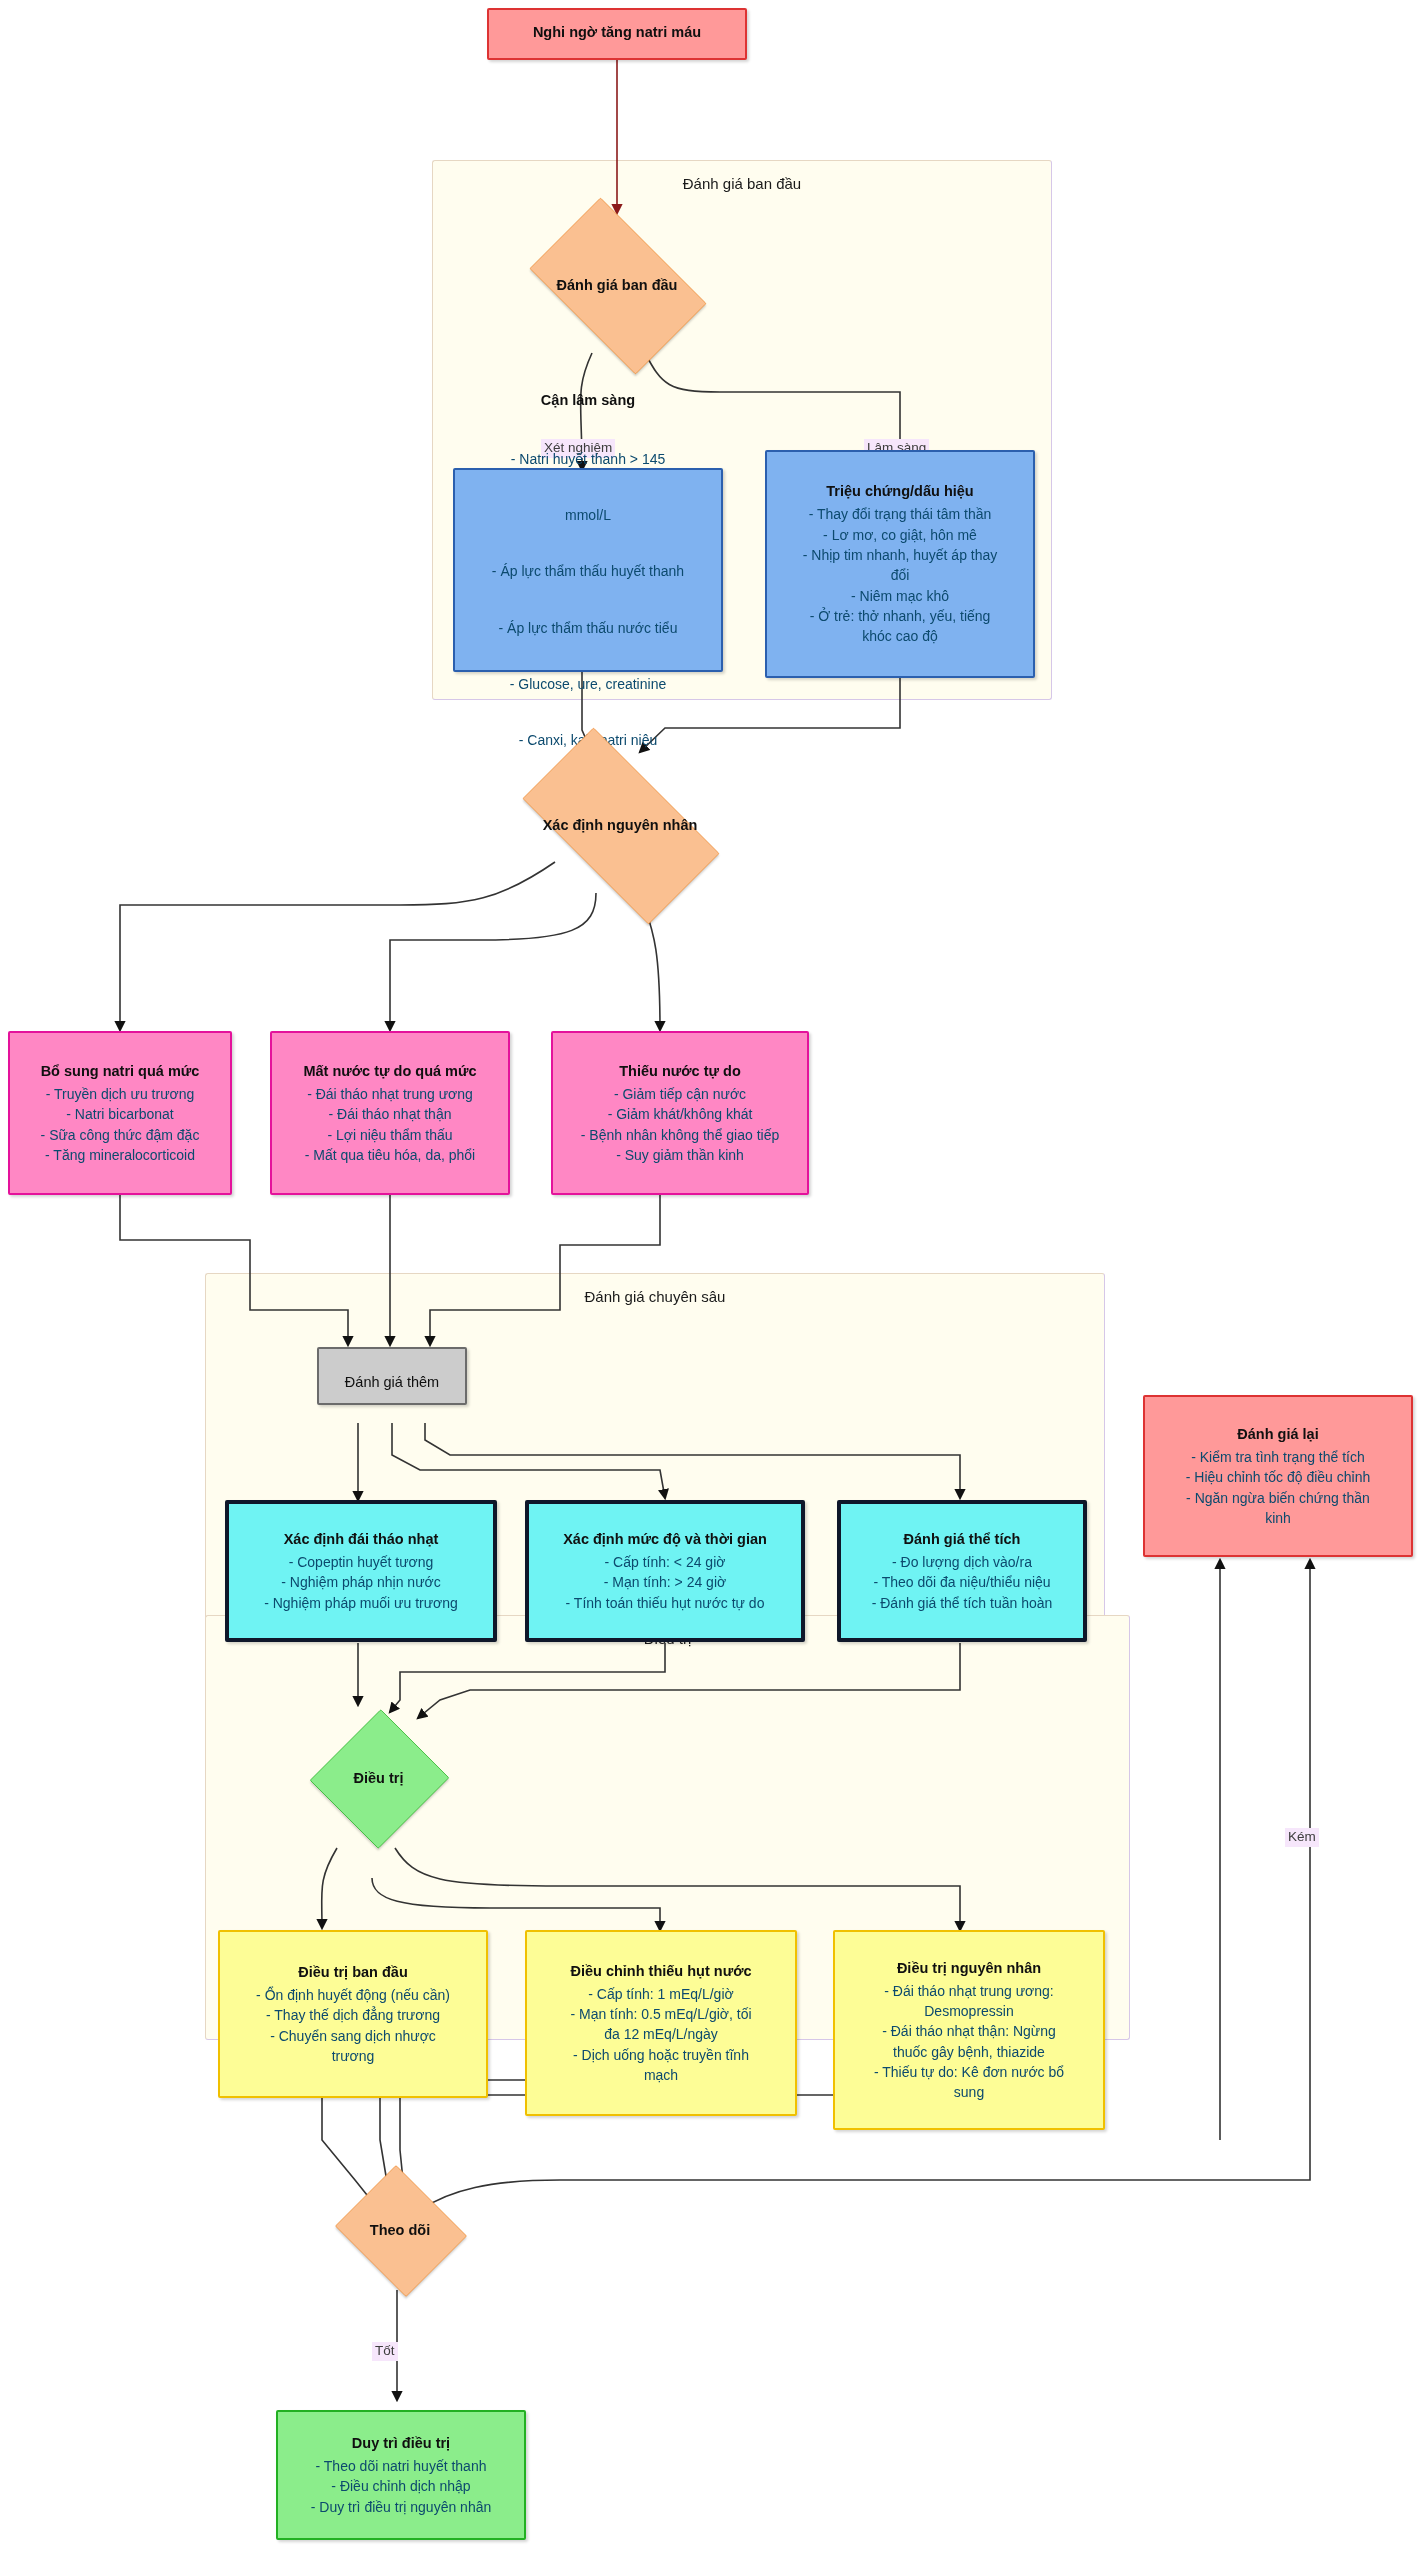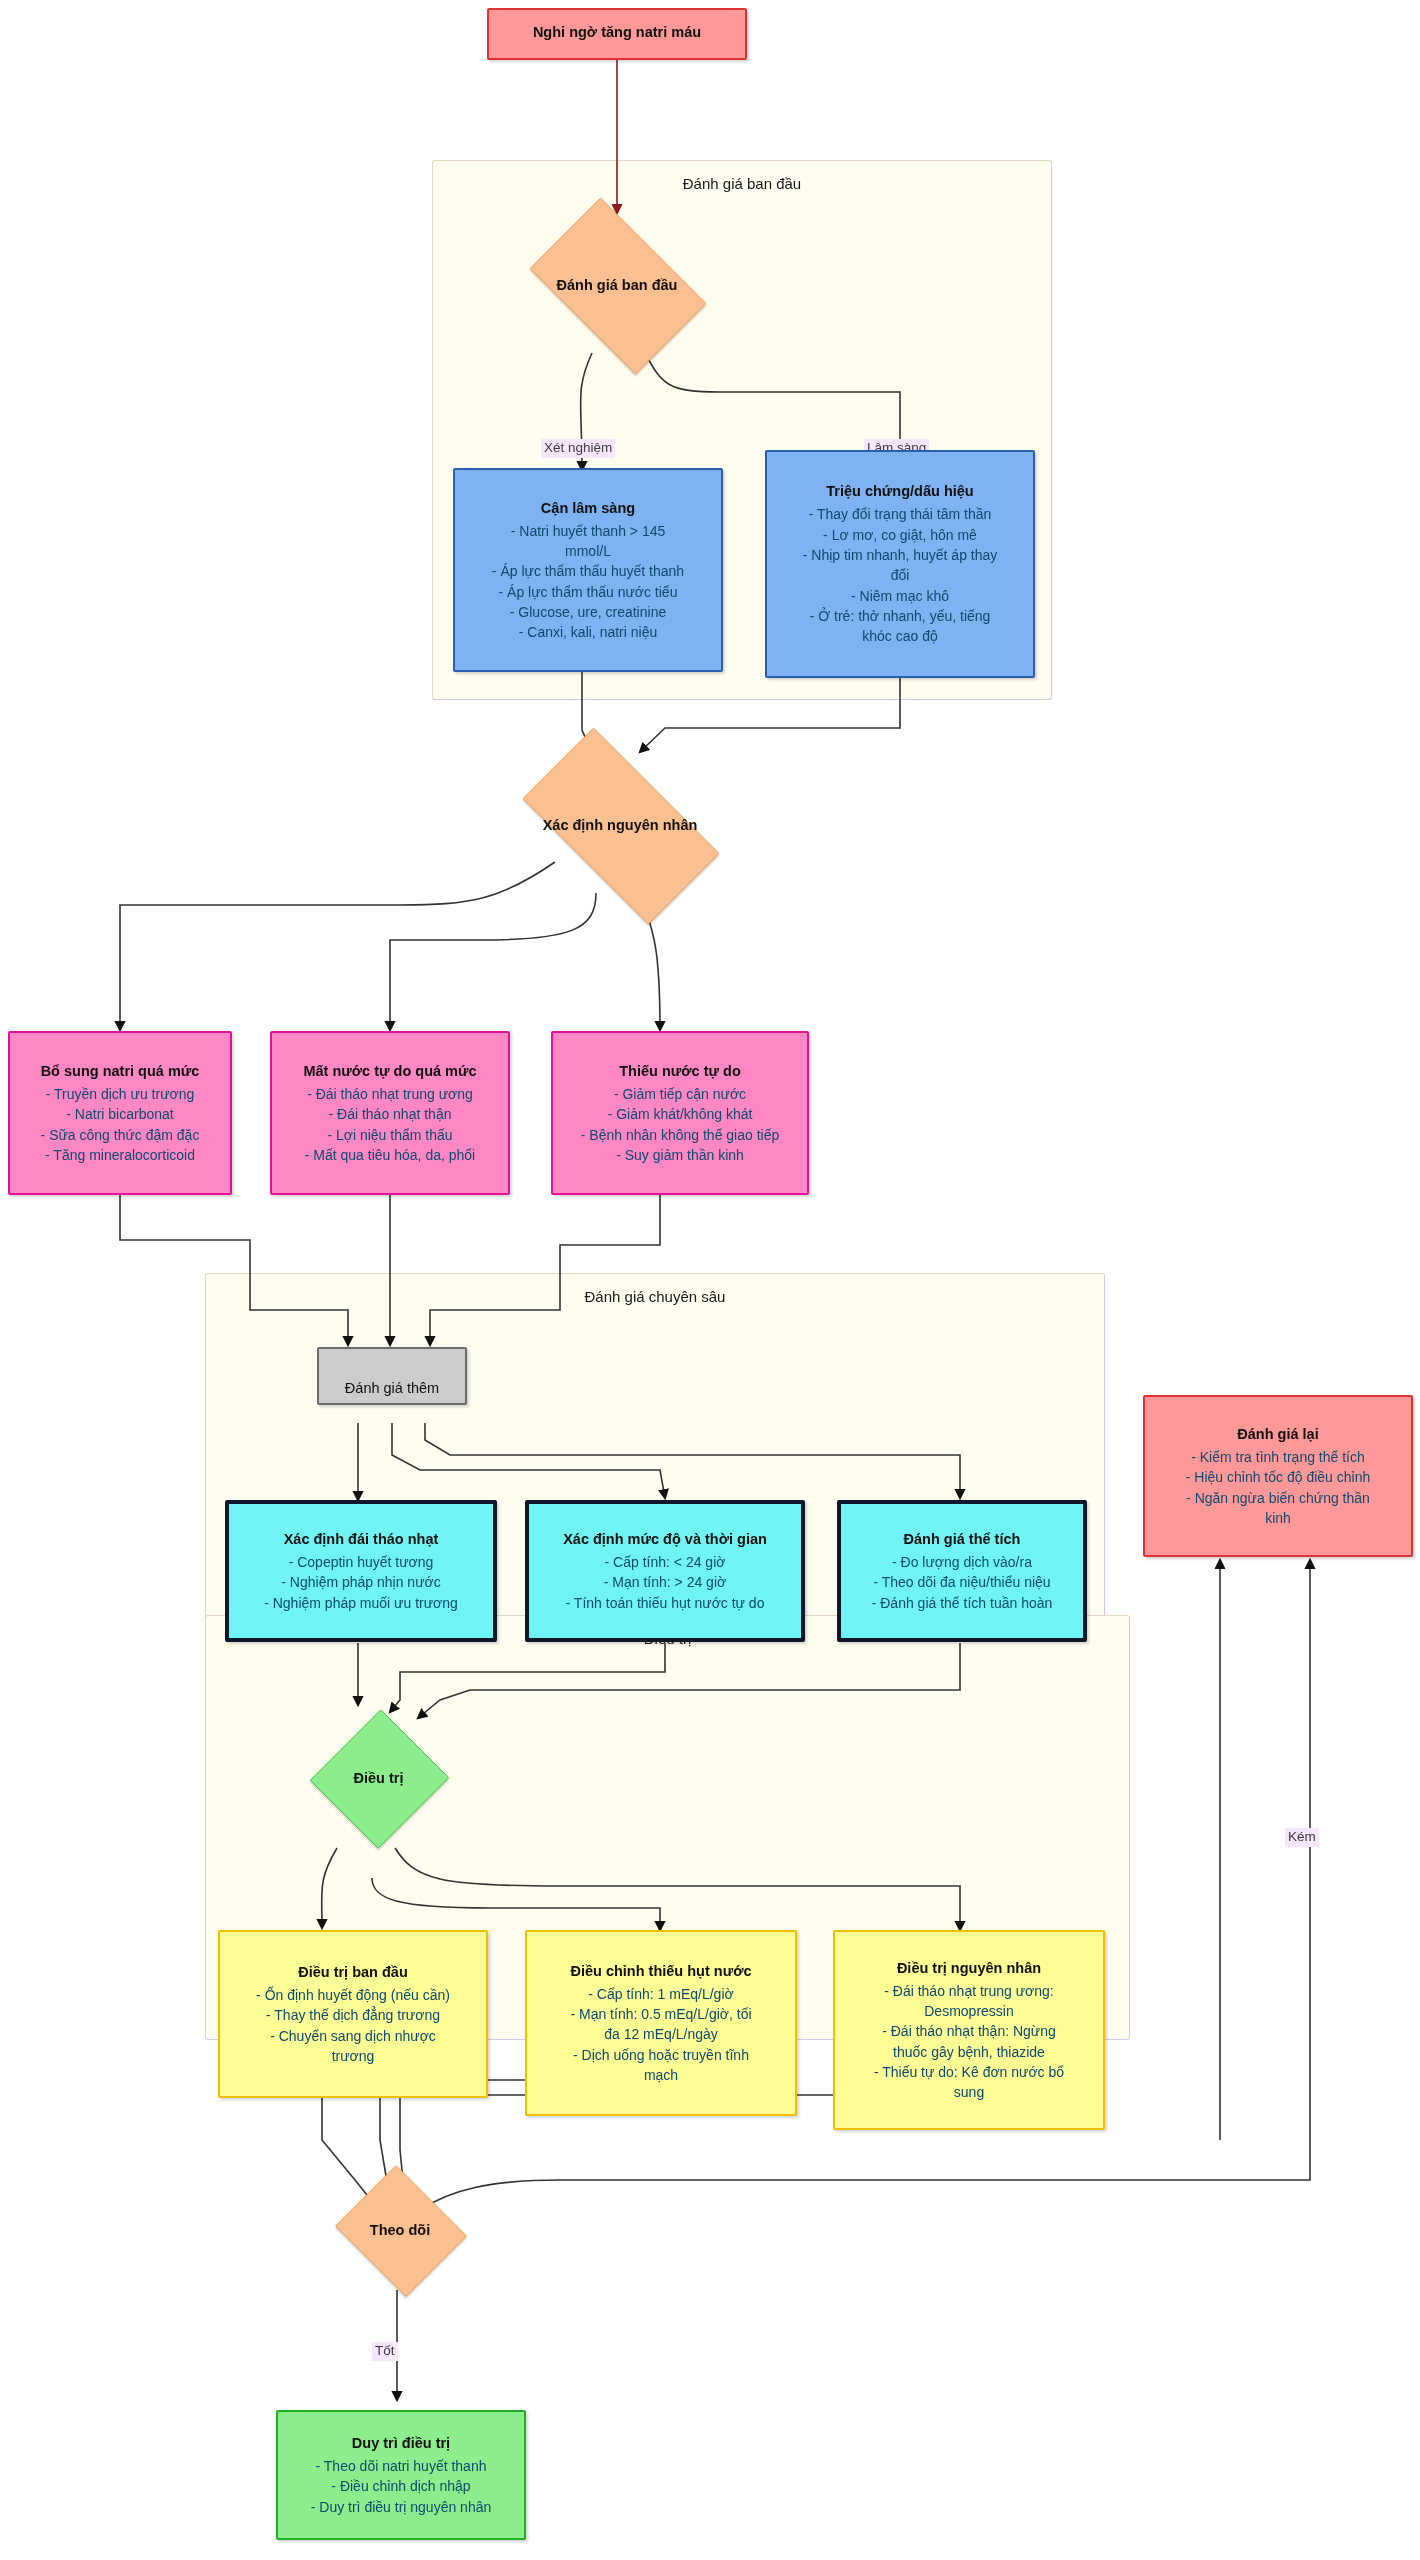--- a/index.html
+++ b/index.html
@@ -36,21 +36,21 @@
   .node {
     position: absolute;
     box-sizing: border-box;
     display: flex;
     flex-direction: column;
     align-items: center;
     justify-content: center;
     text-align: center;
     border-radius: 2px;
     box-shadow: 2px 2px 3px rgba(0,0,0,0.17);
-    padding: 2px 8px;
+    padding: 8px 8px;
   }
   .node .t {
     font-weight: bold;
     font-size: 14.5px;
     line-height: 1.45;
     color: #101010;
     margin-bottom: 2px;
   }
   .node .l {
     font-size: 14px;
@@ -169,21 +169,21 @@
   </div>
 
   <div class="diamond d-orange" style="left:512px; top:215px; width:210px; height:140px;">
     <div class="dshape"></div>
     <div class="dlabel">Đánh giá ban đầu</div>
   </div>
 
   <div class="edge-label" style="left:541px; top:439px;">Xét nghiệm</div>
   <div class="edge-label" style="left:864px; top:439px;">Lâm sàng</div>
 
-  <div class="node n-blue" style="left:453px; top:468px; width:270px; height:204px;">
+  <div class="node n-blue" style="left:453px; top:468px; width:270px; height:204px;gap:36px;">
     <div class="t">Cận lâm sàng</div>
     <div class="l">- Natri huyết thanh &gt; 145</div>
     <div class="l">mmol/L</div>
     <div class="l">- Áp lực thẩm thấu huyết thanh</div>
     <div class="l">- Áp lực thẩm thấu nước tiểu</div>
     <div class="l">- Glucose, ure, creatinine</div>
     <div class="l">- Canxi, kali, natri niệu</div>
   </div>
 
   <div class="node n-blue" style="left:765px; top:450px; width:270px; height:228px;">

